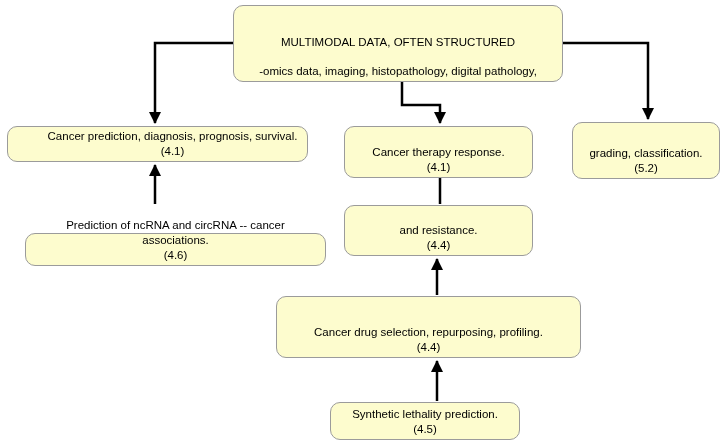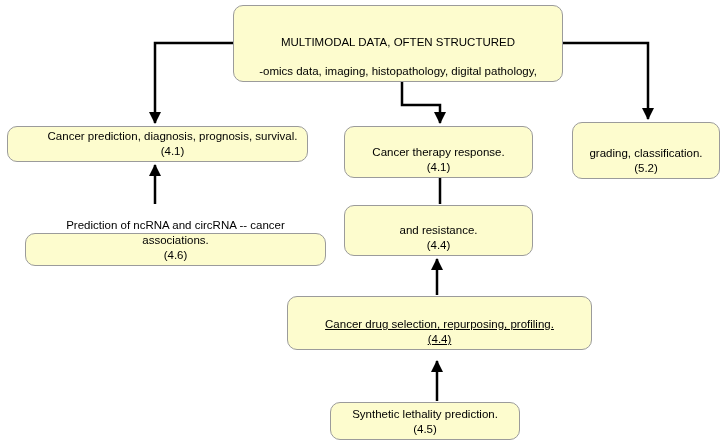--- a/index.html
+++ b/index.html
@@ -30,21 +30,21 @@
     line-height: 15px;
     color: #000000;
     padding: 2px 6px;
   }
   .node-multimodal    { left: 233px; top: 5px;   width: 330px; height: 77px; }
   .node-prediction    { left: 7px;   top: 126px; width: 301px; height: 36px; padding-left: 36px; }
   .node-therapy       { left: 344px; top: 126px; width: 189px; height: 52px; }
   .node-subtyping     { left: 572px; top: 122px; width: 148px; height: 57px; }
   .node-ncrna         { left: 25px;   top: 205px; width: 301px; height: 33px; margin-top: 28px; }
   .node-drug-response { left: 344px; top: 205px; width: 189px; height: 51px; }
-  .node-drug-selection{ left: 287px; top: 296px; width: 305px; height: 54px; text-decoration: underline; }
+  .node-drug-selection{ left: 276px; top: 296px; width: 305px; height: 62px; }
   .node-synthetic     { left: 330px; top: 402px; width: 190px; height: 38px; }
   .node-title-gap { margin-bottom: 14px; }
   svg.edges {
     position: absolute;
     left: 0; top: 0;
     width: 728px;
     height: 445px;
     pointer-events: none;
   }
   svg.edges path.edge {

